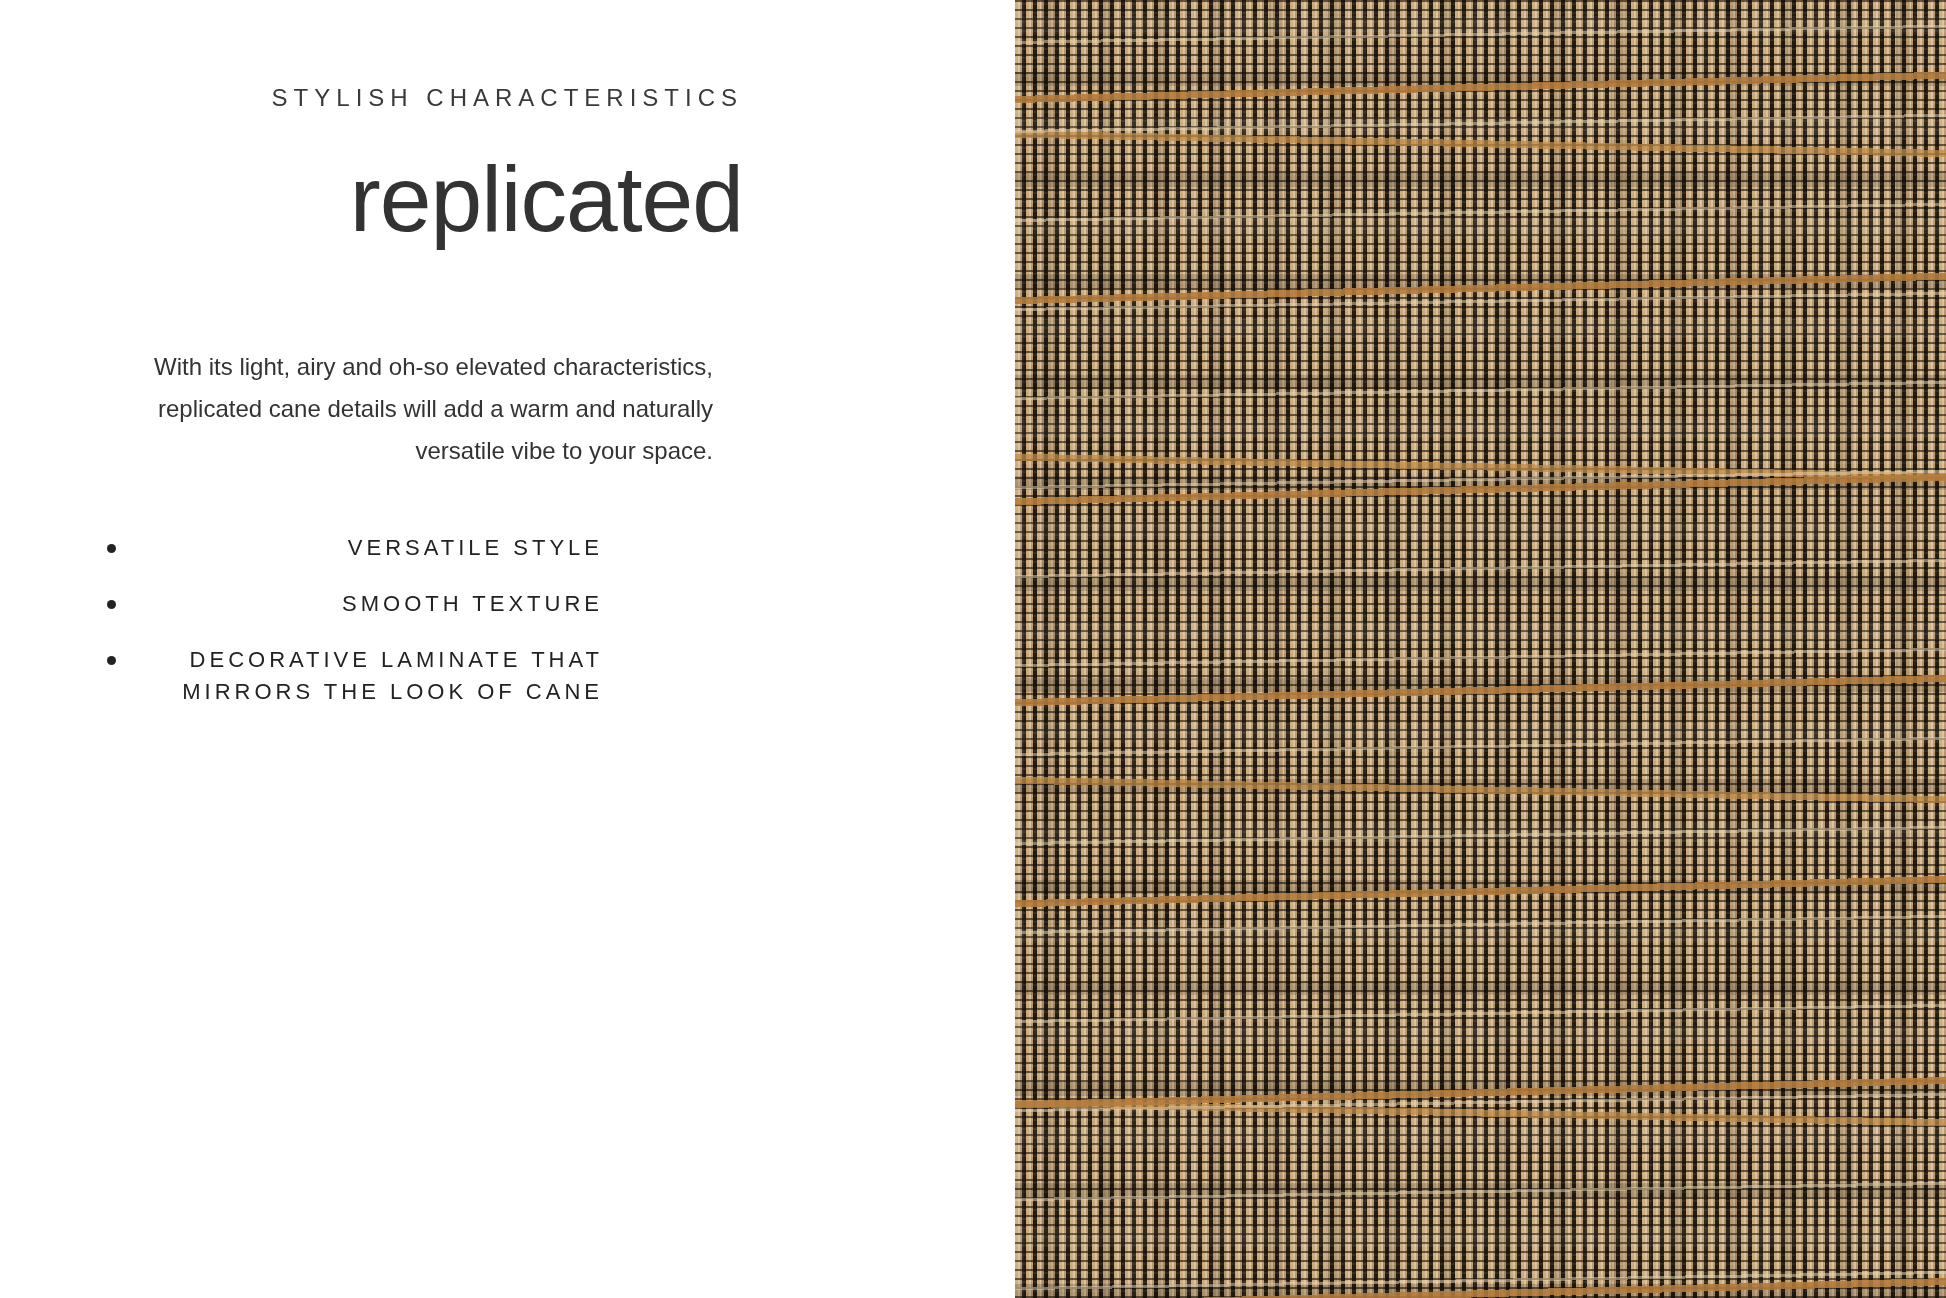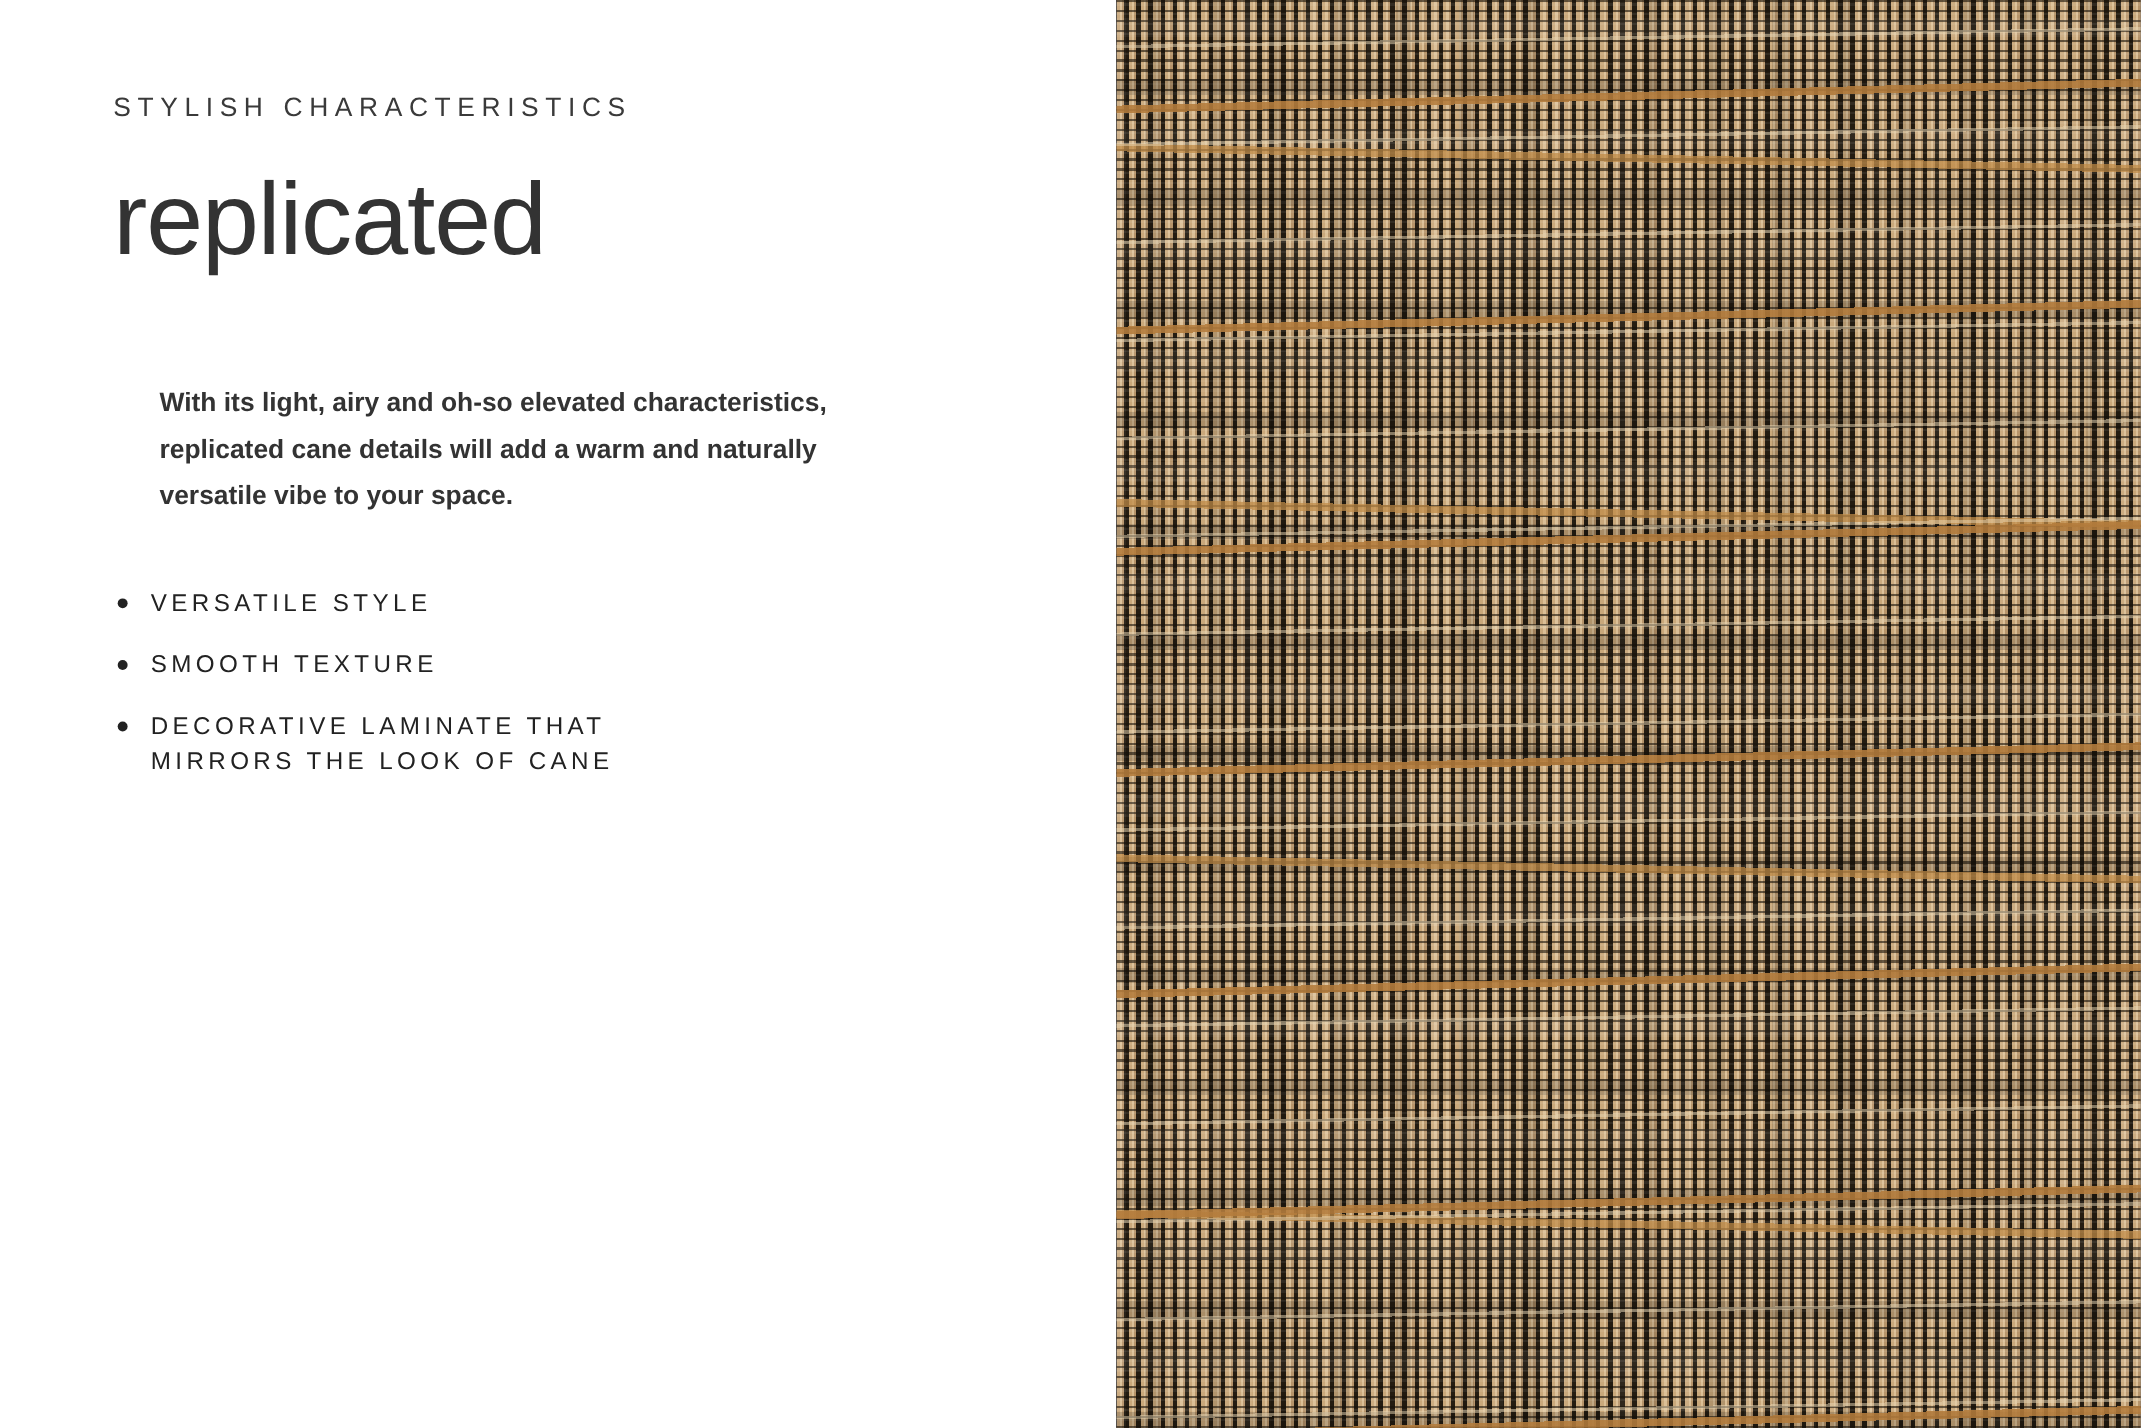--- a/index.html
+++ b/index.html
@@ -1,15 +1,15 @@
 <!DOCTYPE html>
 <html><head>
 <meta charset="utf-8">
 <style>
-  * { margin: 0; padding: 0; box-sizing: border-box; }
+  * { margin: 0; padding: 0; box-sizing: border-box; text-align: right; }
   html, body { width: 1946px; height: 1298px; }
   body {
     position: relative;
     background: #ffffff;
     overflow: hidden;
     font-family: "Liberation Sans", sans-serif;
     color: #333333;
   }
 
   .content-panel {
@@ -33,24 +33,23 @@
     font-weight: 400;
     line-height: 1.16;
     letter-spacing: -1px;
     color: #333333;
   }
 
   .description {
     margin-top: 92px;
     width: 610px;
     font-size: 24px;
-    font-weight: 700;
+    font-weight: 400;
     line-height: 42px;
     color: #333333;
-    margin-left: 42px;
   }
 
   .feature-list {
     margin-top: 60px;
     list-style: none;
   }
 
   .feature-list li {
     position: relative;
     max-width: 500px;

